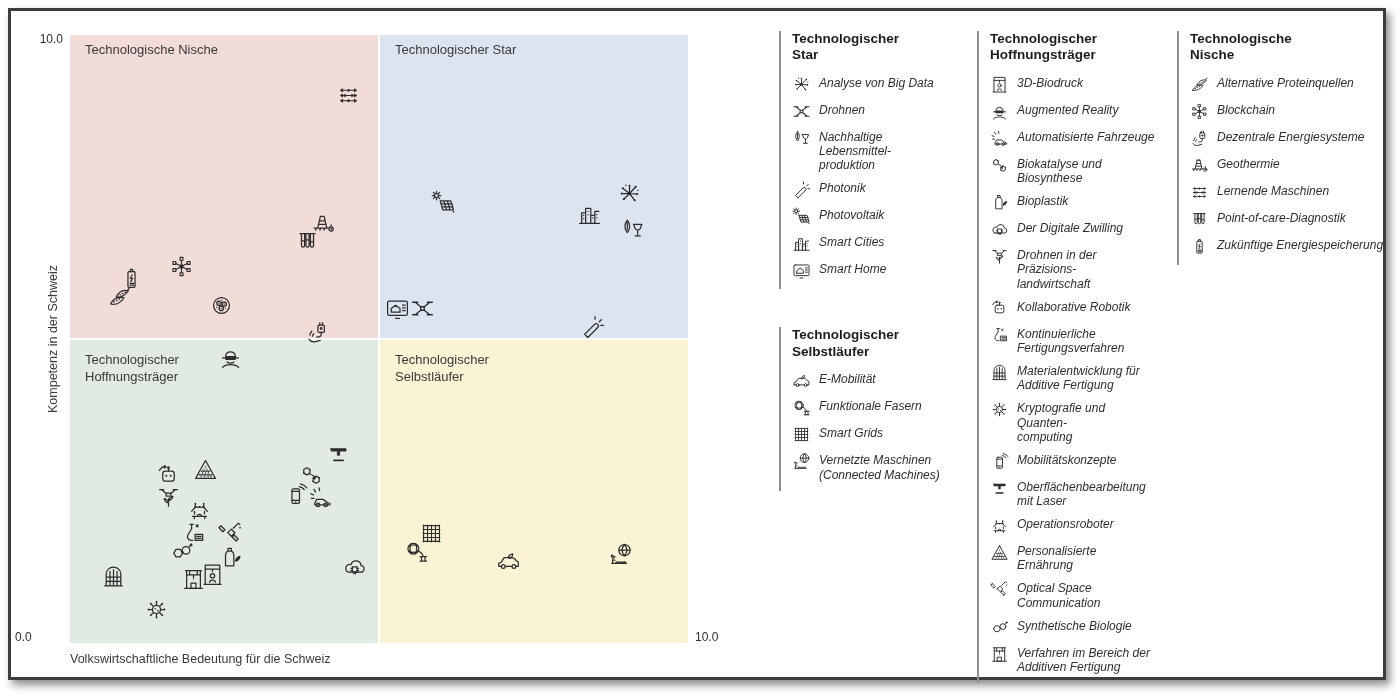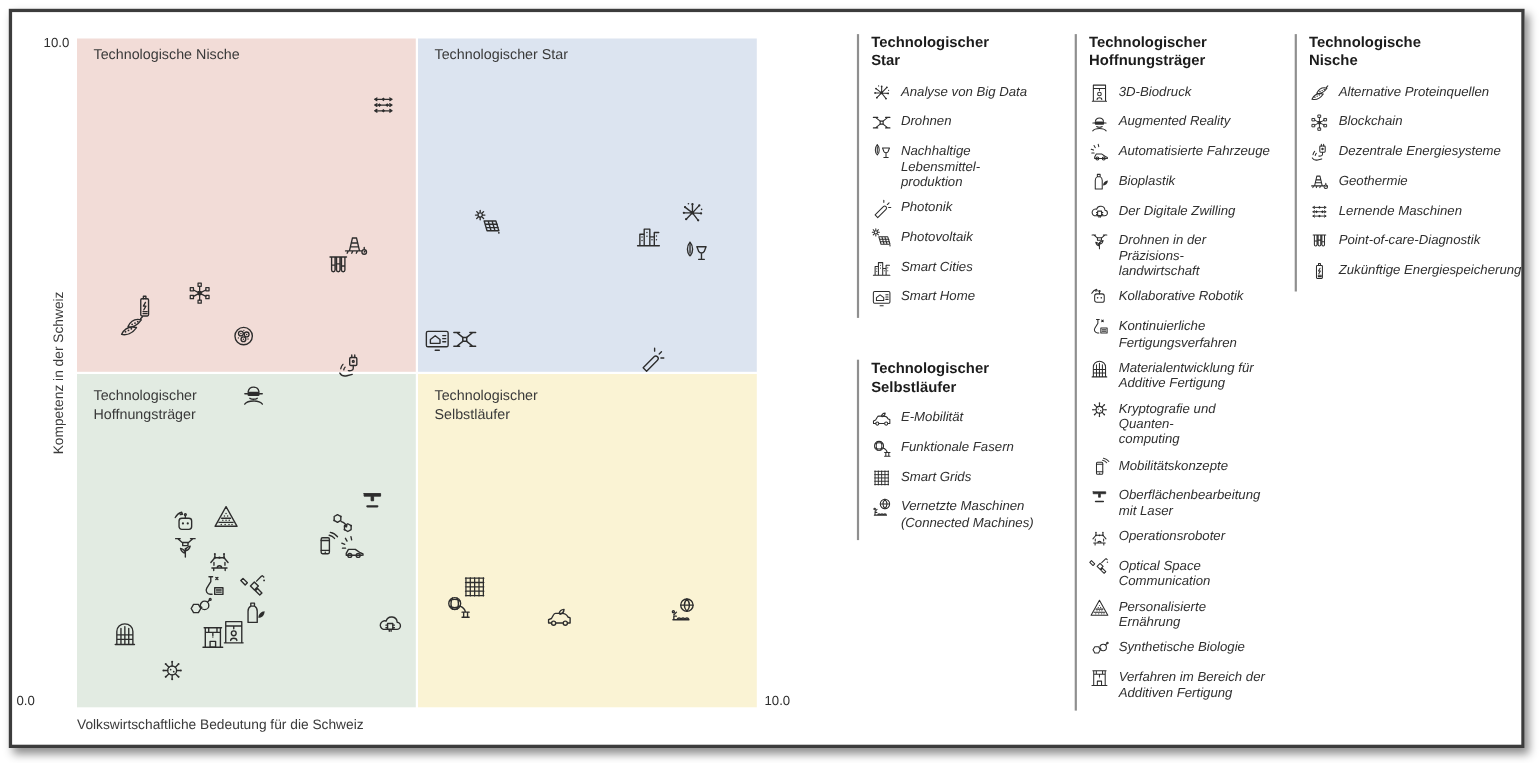--- a/index.html
+++ b/index.html
@@ -669,20 +669,26 @@
               <span class="lbl">Augmented Reality</span>
             </div>
             <div class="legend-item">
               <svg>
                 <use href="#sym-autom-fahrzeuge"></use>
               </svg>
               <span class="lbl">Automatisierte Fahrzeuge</span>
             </div>
             <div class="legend-item">
               <svg>
+                <use href="#sym-biokatalyse"></use>
+              </svg>
+              <span class="lbl">Biokatalyse und Biosynthese</span>
+            </div>
+            <div class="legend-item">
+              <svg>
                 <use href="#sym-bioplastik"></use>
               </svg>
               <span class="lbl">Bioplastik</span>
             </div>
             <div class="legend-item">
               <svg>
                 <use href="#sym-digitaler-zwilling"></use>
               </svg>
               <span class="lbl">Der Digitale Zwilling</span>
             </div>
@@ -734,29 +740,29 @@
 mit Laser</span>
             </div>
             <div class="legend-item">
               <svg>
                 <use href="#sym-operationsroboter"></use>
               </svg>
               <span class="lbl">Operationsroboter</span>
             </div>
             <div class="legend-item">
               <svg>
+                <use href="#sym-ernaehrung"></use>
+              </svg>
+              <span class="lbl">Personalisierte Ernährung</span>
+            </div>
+            <div class="legend-item">
+              <svg>
                 <use href="#sym-optical-space"></use>
               </svg>
               <span class="lbl">Optical Space Communication</span>
-            </div>
-            <div class="legend-item">
-              <svg>
-                <use href="#sym-ernaehrung"></use>
-              </svg>
-              <span class="lbl">Personalisierte Ernährung</span>
             </div>
             <div class="legend-item">
               <svg>
                 <use href="#sym-synthetische-biologie"></use>
               </svg>
               <span class="lbl">Synthetische Biologie</span>
             </div>
             <div class="legend-item">
               <svg>
                 <use href="#sym-verfahren-additive"></use>

